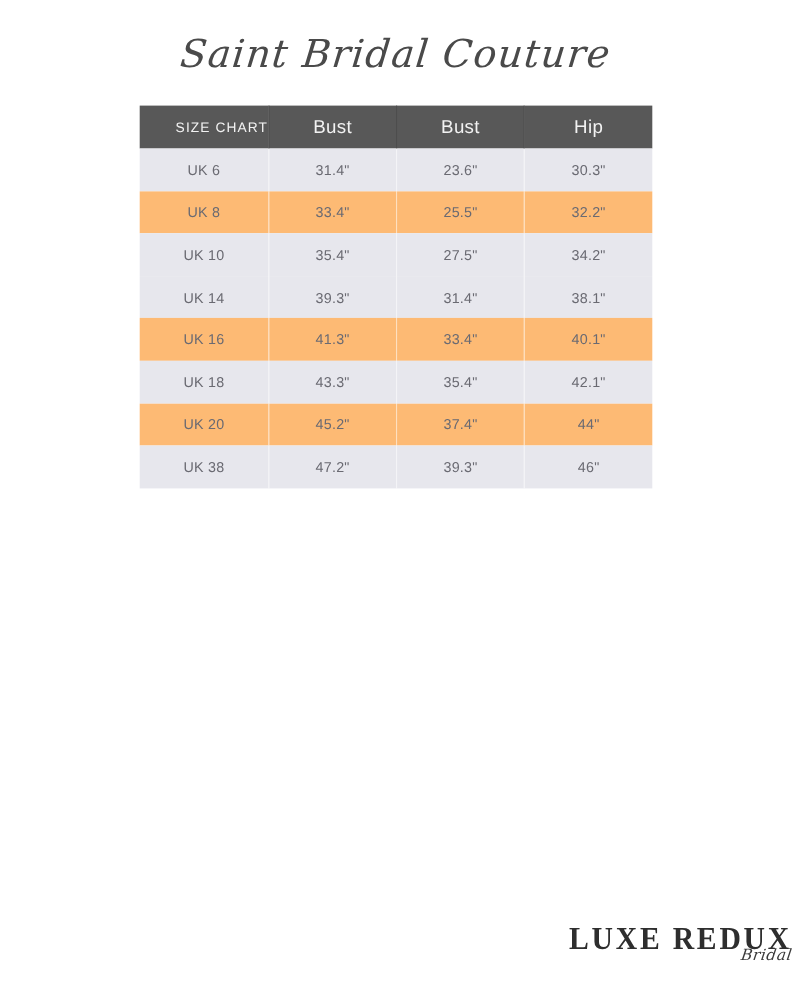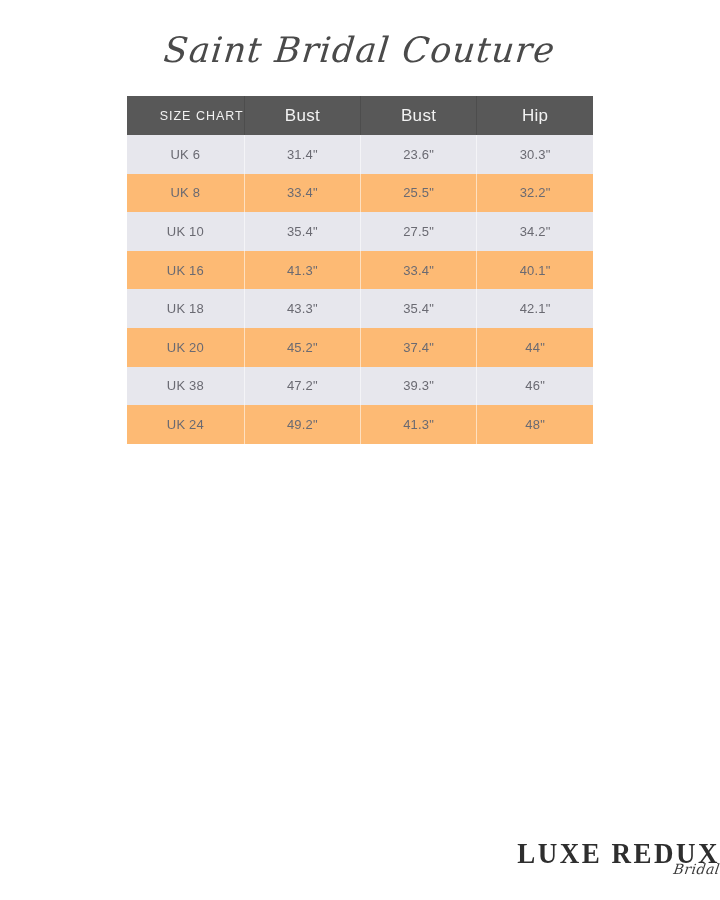--- a/index.html
+++ b/index.html
@@ -176,20 +176,26 @@
           <td>33.4"</td>
           <td>25.5"</td>
           <td>32.2"</td>
         </tr>
         <tr class="row-light">
           <td class="td-size">UK 10</td>
           <td>35.4"</td>
           <td>27.5"</td>
           <td>34.2"</td>
         </tr>
+        <tr class="row-light">
+          <td class="td-size">UK 14</td>
+          <td>39.3"</td>
+          <td>31.4"</td>
+          <td>38.1"</td>
+        </tr>
         <tr class="row-dark">
           <td class="td-size">UK 16</td>
           <td>41.3"</td>
           <td>33.4"</td>
           <td>40.1"</td>
         </tr>
         <tr class="row-light">
           <td class="td-size">UK 18</td>
           <td>43.3"</td>
           <td>35.4"</td>
@@ -200,26 +206,20 @@
           <td>45.2"</td>
           <td>37.4"</td>
           <td>44"</td>
         </tr>
         <tr class="row-light">
           <td class="td-size">UK 38</td>
           <td>47.2"</td>
           <td>39.3"</td>
           <td>46"</td>
         </tr>
-        <tr class="row-dark">
-          <td class="td-size">UK 24</td>
-          <td>49.2"</td>
-          <td>41.3"</td>
-          <td>48"</td>
-        </tr>
       </tbody>
     </table>
   </div>
 
   <div class="footer-logo">
     <span class="logo-main">LUXE REDUX</span>
     <span class="logo-sub">Bridal</span>
   </div>
 
 </div>

